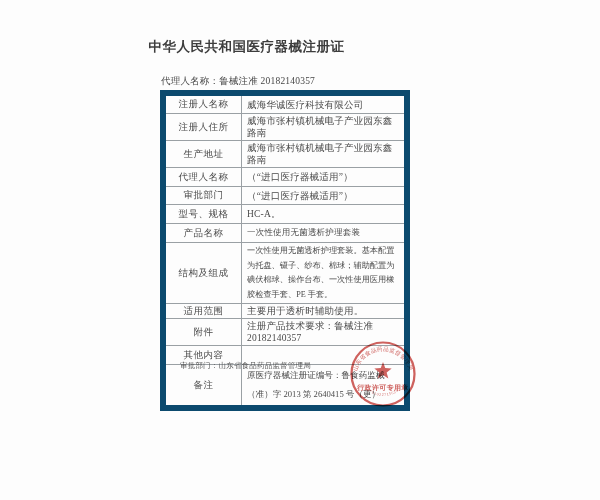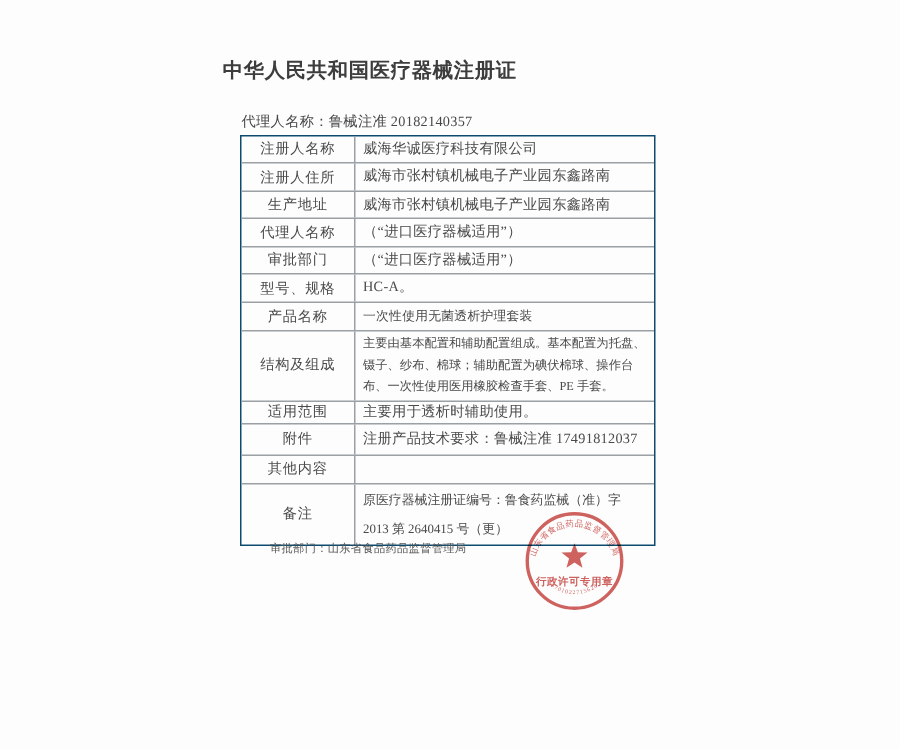--- a/index.html
+++ b/index.html
@@ -10,22 +10,22 @@
   }
   .page{position:absolute;inset:0;background:#fdfdfd;}
   .title{
     position:absolute;top:38px;left:0;width:493px;text-align:center;
     font-size:13.5px;font-weight:600;letter-spacing:.5px;color:#3d3d3d;
   }
   .certline{
     position:absolute;left:161px;top:75px;font-size:9.5px;color:#474747;letter-spacing:.2px;
   }
   .tbl{
-    position:absolute;left:160px;top:90px;width:277px;
-    border:1px solid #0c4a6e;box-sizing:border-box;background:transparent;
+    position:absolute;left:160px;top:90px;width:250px;
+    border:6px solid #0c4a6e;box-sizing:border-box;background:transparent;
   }
   .row{display:flex;align-items:stretch;border-bottom:1px solid #9aa0a4;box-sizing:border-box;}
   .row:last-child{border-bottom:none;}
   .cell{display:flex;align-items:center;box-sizing:border-box;color:#4a4a4a;}
   .lab{
     width:76px;justify-content:center;text-align:center;
     border-right:1px solid #9aa0a4;font-size:9.5px;letter-spacing:.5px;flex:none;
   }
   .val{flex:1;padding:1px 5px;font-size:9.5px;line-height:12px;letter-spacing:.2px;}
   .row:nth-child(1){min-height:18px;}
@@ -94,29 +94,29 @@
     <div class="row">
       <div class="cell lab">型号、规格</div>
       <div class="cell val">HC-A。</div>
     </div>
     <div class="row">
       <div class="cell lab">产品名称</div>
       <div class="cell val">一次性使用无菌透析护理套装</div>
     </div>
     <div class="row">
       <div class="cell lab">结构及组成</div>
-      <div class="cell val">主要由基本配置和辅助配置组成。基本配置为托盘、镊子、纱布、棉球；辅助配置为碘伏棉球、操作台布、一次性使用医用橡胶检查手套、PE 手套。</div>
+      <div class="cell val">一次性使用无菌透析护理套装。基本配置为托盘、镊子、纱布、棉球；辅助配置为碘伏棉球、操作台布、一次性使用医用橡胶检查手套、PE 手套。</div>
     </div>
     <div class="row">
       <div class="cell lab">适用范围</div>
       <div class="cell val">主要用于透析时辅助使用。</div>
     </div>
     <div class="row">
       <div class="cell lab">附件</div>
-      <div class="cell val">注册产品技术要求：鲁械注准 17491812037</div>
+      <div class="cell val">注册产品技术要求：鲁械注准 20182140357</div>
     </div>
     <div class="row">
       <div class="cell lab">其他内容</div>
       <div class="cell val"></div>
     </div>
     <div class="row">
       <div class="cell lab">备注</div>
       <div class="cell val">原医疗器械注册证编号：鲁食药监械（准）字 2013 第 2640415 号（更）</div>
     </div>
   </div>

